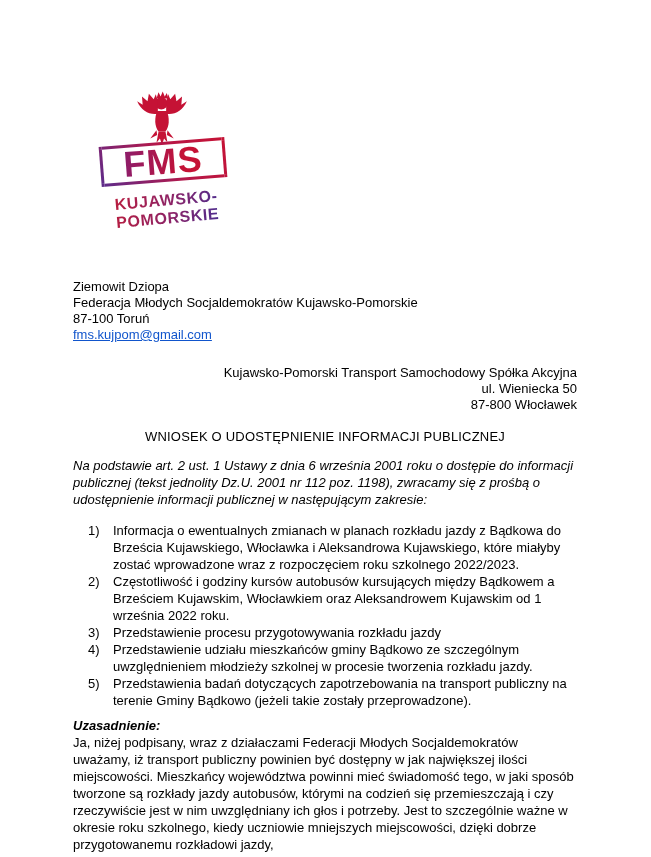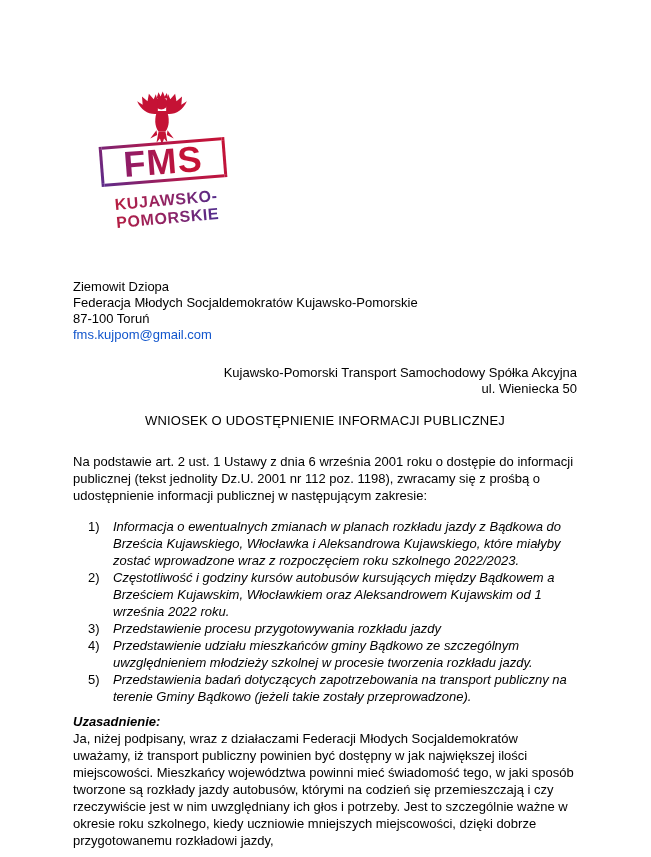--- a/index.html
+++ b/index.html
@@ -39,30 +39,30 @@
     font-weight: 700; font-size: 16px; letter-spacing: 0.6px; line-height: 18px;
     background: linear-gradient(100deg, #b81d3f 0%, #8c2468 55%, #4d2d8f 100%);
     -webkit-background-clip: text; background-clip: text; color: transparent;
     white-space: nowrap;
   }
   .region span { display: block; }
 
   
   .sender { margin-top: 34px; line-height: 16px; }
   .sender div, .recipient div { white-space: nowrap; }
-  .email-link { color: #1155cc; cursor: pointer; }
+  .email-link { color: #1155cc; text-decoration: underline; cursor: pointer; }
   .recipient { margin-top: 22px; line-height: 16px; text-align: right; }
 
   
   .doc-title { margin-top: 15px; text-align: center; letter-spacing: 0.2px; line-height: 17px; }
-  .intro { margin: 24px 0 0 0; line-height: 17px; }
+  .intro { margin: 12px 0 0 0; line-height: 17px; font-style: italic; }
   .req-list { margin-top: 14px; line-height: 17px; }
   .req { display: flex; }
   .req .num { flex: 0 0 25px; margin-left: 15px; }
-  .req .txt { flex: 1; font-style: italic; }
+  .req .txt { flex: 1; }
   .just-head { margin-top: 8px; font-weight: 700; line-height: 17px; font-style: italic; }
   .just-body { margin: 0; line-height: 17px; }
 </style>
 </head>
 <body>
 
 <div class="page">
 
   <div class="logo-wrap">
     <svg class="eagle-svg" width="58" height="57" viewBox="10 0 84 82" xmlns="http://www.w3.org/2000/svg">
@@ -100,20 +100,21 @@
     <div>Federacja Młodych Socjaldemokratów Kujawsko-Pomorskie</div>
     <div>87-100 Toruń</div>
     <div>
       <a class="email-link">fms.kujpom@gmail.com</a>
     </div>
   </div>
 
   <div class="recipient">
     <div>Kujawsko-Pomorski Transport Samochodowy Spółka Akcyjna</div>
     <div>ul. Wieniecka 50</div>
+    <div>87-800 Włocławek</div>
   </div>
 
   <div class="doc-title">WNIOSEK O UDOSTĘPNIENIE INFORMACJI PUBLICZNEJ</div>
 
   <p class="intro">Na podstawie art. 2 ust. 1 Ustawy z dnia 6 września 2001 roku o dostępie do informacji publicznej (tekst jednolity Dz.U. 2001 nr 112 poz. 1198), zwracamy się z prośbą o udostępnienie informacji publicznej w następującym zakresie:</p>
 
   <div class="req-list">
     <div class="req">
       <span class="num">1)</span>
       <span class="txt">Informacja o ewentualnych zmianach w planach rozkładu jazdy z Bądkowa do Brześcia Kujawskiego, Włocławka i Aleksandrowa Kujawskiego, które miałyby zostać wprowadzone wraz z rozpoczęciem roku szkolnego 2022/2023.</span>

